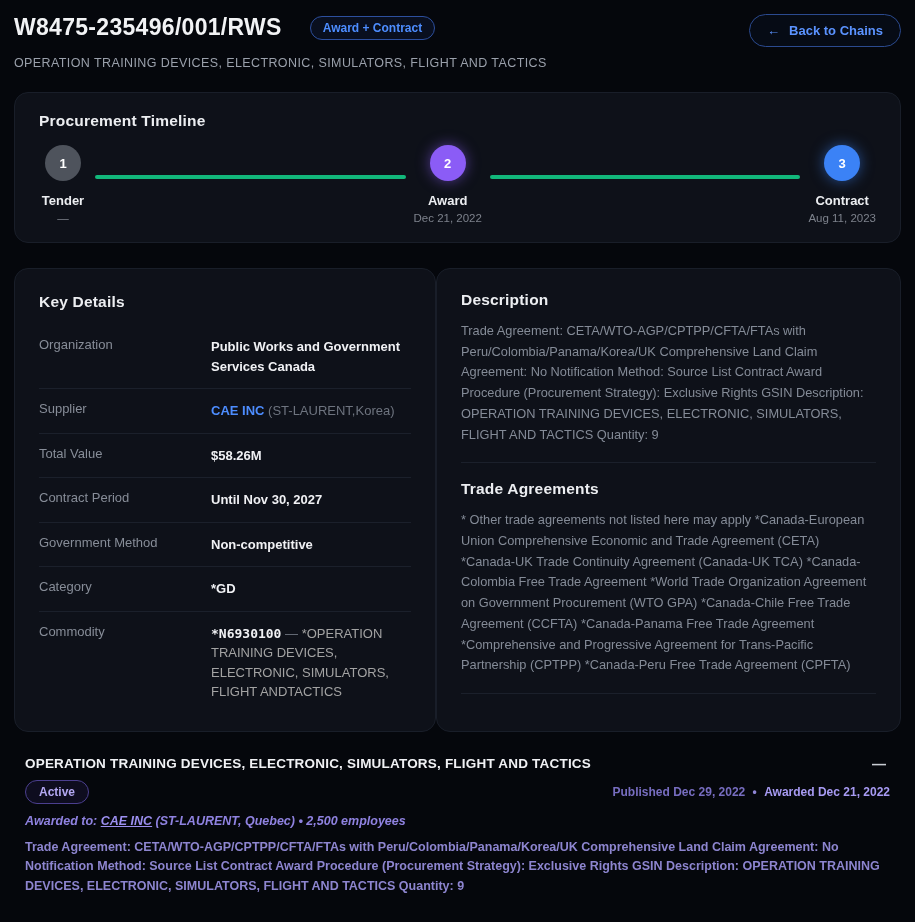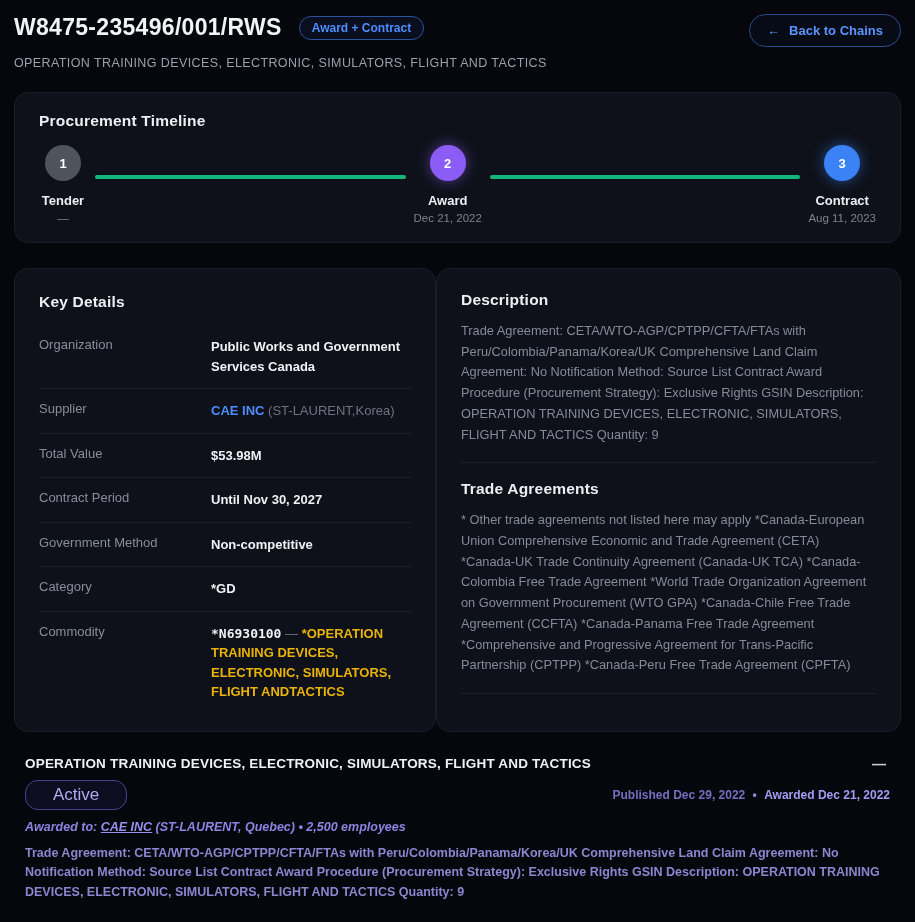--- a/index.html
+++ b/index.html
@@ -12,21 +12,21 @@
   .page {
     position:relative;
     width:915px; height:922px;
     overflow:hidden;
     padding:14px 14px 0 14px;
     background:#05070c;
   }
 
   
   .hdr { display:flex; justify-content:space-between; align-items:flex-start; }
-  .hdr-left { display:flex; align-items:center; gap:17px; }
+  .hdr-left { display:flex; align-items:center; gap:28px; }
   .page-title { font-size:23px; font-weight:bold; letter-spacing:.3px; color:#f2f3f5; }
   .type-badge {
     font-size:12px; font-weight:bold; color:#4d8dff;
     border:1px solid #2d4f9e; background:rgba(28,58,120,.18);
     border-radius:14px; padding:4px 12px; white-space:nowrap;text-align:right;
   }
   .back-btn {
     display:flex; align-items:center; gap:9px;
     font-size:13px; font-weight:bold; color:#5b93ff;
     border:1px solid #2b4a8f; background:rgba(20,40,90,.12);
@@ -62,38 +62,38 @@
   
   .kd { padding:24px 24px 14px 24px; }
   .kd-rows { margin-top:14px; }
   .kd-row { display:flex; padding:12px 0; border-bottom:1px solid #1b202b; }
   .kd-row:last-child { border-bottom:none; }
   .kd-label { width:172px; flex:none; font-size:13px; color:#878d98; }
   .kd-value { flex:1; font-size:13px; font-weight:bold; color:#f0f1f4; line-height:1.5; }
   .link-blue { color:#4d8dff; font-weight:bold; cursor:pointer; }
   .muted { color:#6e747f; font-weight:normal; }
   .mono { font-family:"DejaVu Sans Mono", monospace; }
-  .kd-commodity-desc { color:#eab308; font-weight:bold; }
+  .kd-commodity-desc { color:#a3a3a3; font-weight:normal; }
 
   
   .desc { padding:22px 24px 20px 24px; }
   .desc p { margin:12px 0 0 0; font-size:12.8px; line-height:1.62; color:#848b97; }
   .divider { border:none; border-top:1px solid #1b202b; margin:17px 0; }
 
   
   .aw-heading { margin-top:30px; font-size:14px; font-weight:bold; color:#f0f1f4; }
   .award { margin:24px 11px 0 11px; }
   .aw-title-row { display:flex; justify-content:space-between; align-items:flex-start; }
   .aw-title { font-size:13.5px; font-weight:bold; letter-spacing:.2px; color:#f0f1f4; }
   .aw-collapse { color:#c8ccd3; font-size:14px; font-weight:bold; background:none; border:none; cursor:pointer; padding:0 4px; }
   .aw-badge-row { display:flex; justify-content:space-between; align-items:center; margin-top:8px; }
   .status-badge {
-    font-size:17px; font-weight:normal; color:#b3a8f2;
+    font-size:12px; font-weight:bold; color:#b3a8f2;
     border:1px solid #4b3f8f; background:rgba(80,60,170,.12);
-    border-radius:13px; padding:4px 27px;
+    border-radius:13px; padding:4px 13px;
   }
   .aw-dates { font-size:12px; }
   .aw-published { color:#776dc0; font-weight:bold; }
   .aw-dot { color:#8f85d6; margin:0 4px; font-weight:bold; }
   .aw-awarded { color:#a79af2; font-weight:bold; }
   .aw-awardee { margin-top:10px; font-size:12.5px; font-weight:bold; color:#8f82e0;font-style:italic; }
   .aw-awardee .supplier-link { color:#9c8ff0; text-decoration:underline; cursor:pointer; }
   .aw-desc { margin-top:10px; font-size:12.5px; font-weight:bold; line-height:1.55; color:#8d85cf; }
 </style>
 </head>
@@ -147,21 +147,21 @@
         </div>
         <div class="kd-row">
           <div class="kd-label">Supplier</div>
           <div class="kd-value">
             <span class="link-blue">CAE INC</span>
             <span class="muted">(ST-LAURENT,Korea)</span>
           </div>
         </div>
         <div class="kd-row">
           <div class="kd-label">Total Value</div>
-          <div class="kd-value">$53.98M</div>
+          <div class="kd-value">$58.26M</div>
         </div>
         <div class="kd-row">
           <div class="kd-label">Contract Period</div>
           <div class="kd-value">Until Nov 30, 2027</div>
         </div>
         <div class="kd-row">
           <div class="kd-label">Government Method</div>
           <div class="kd-value">Non-competitive</div>
         </div>
         <div class="kd-row">

